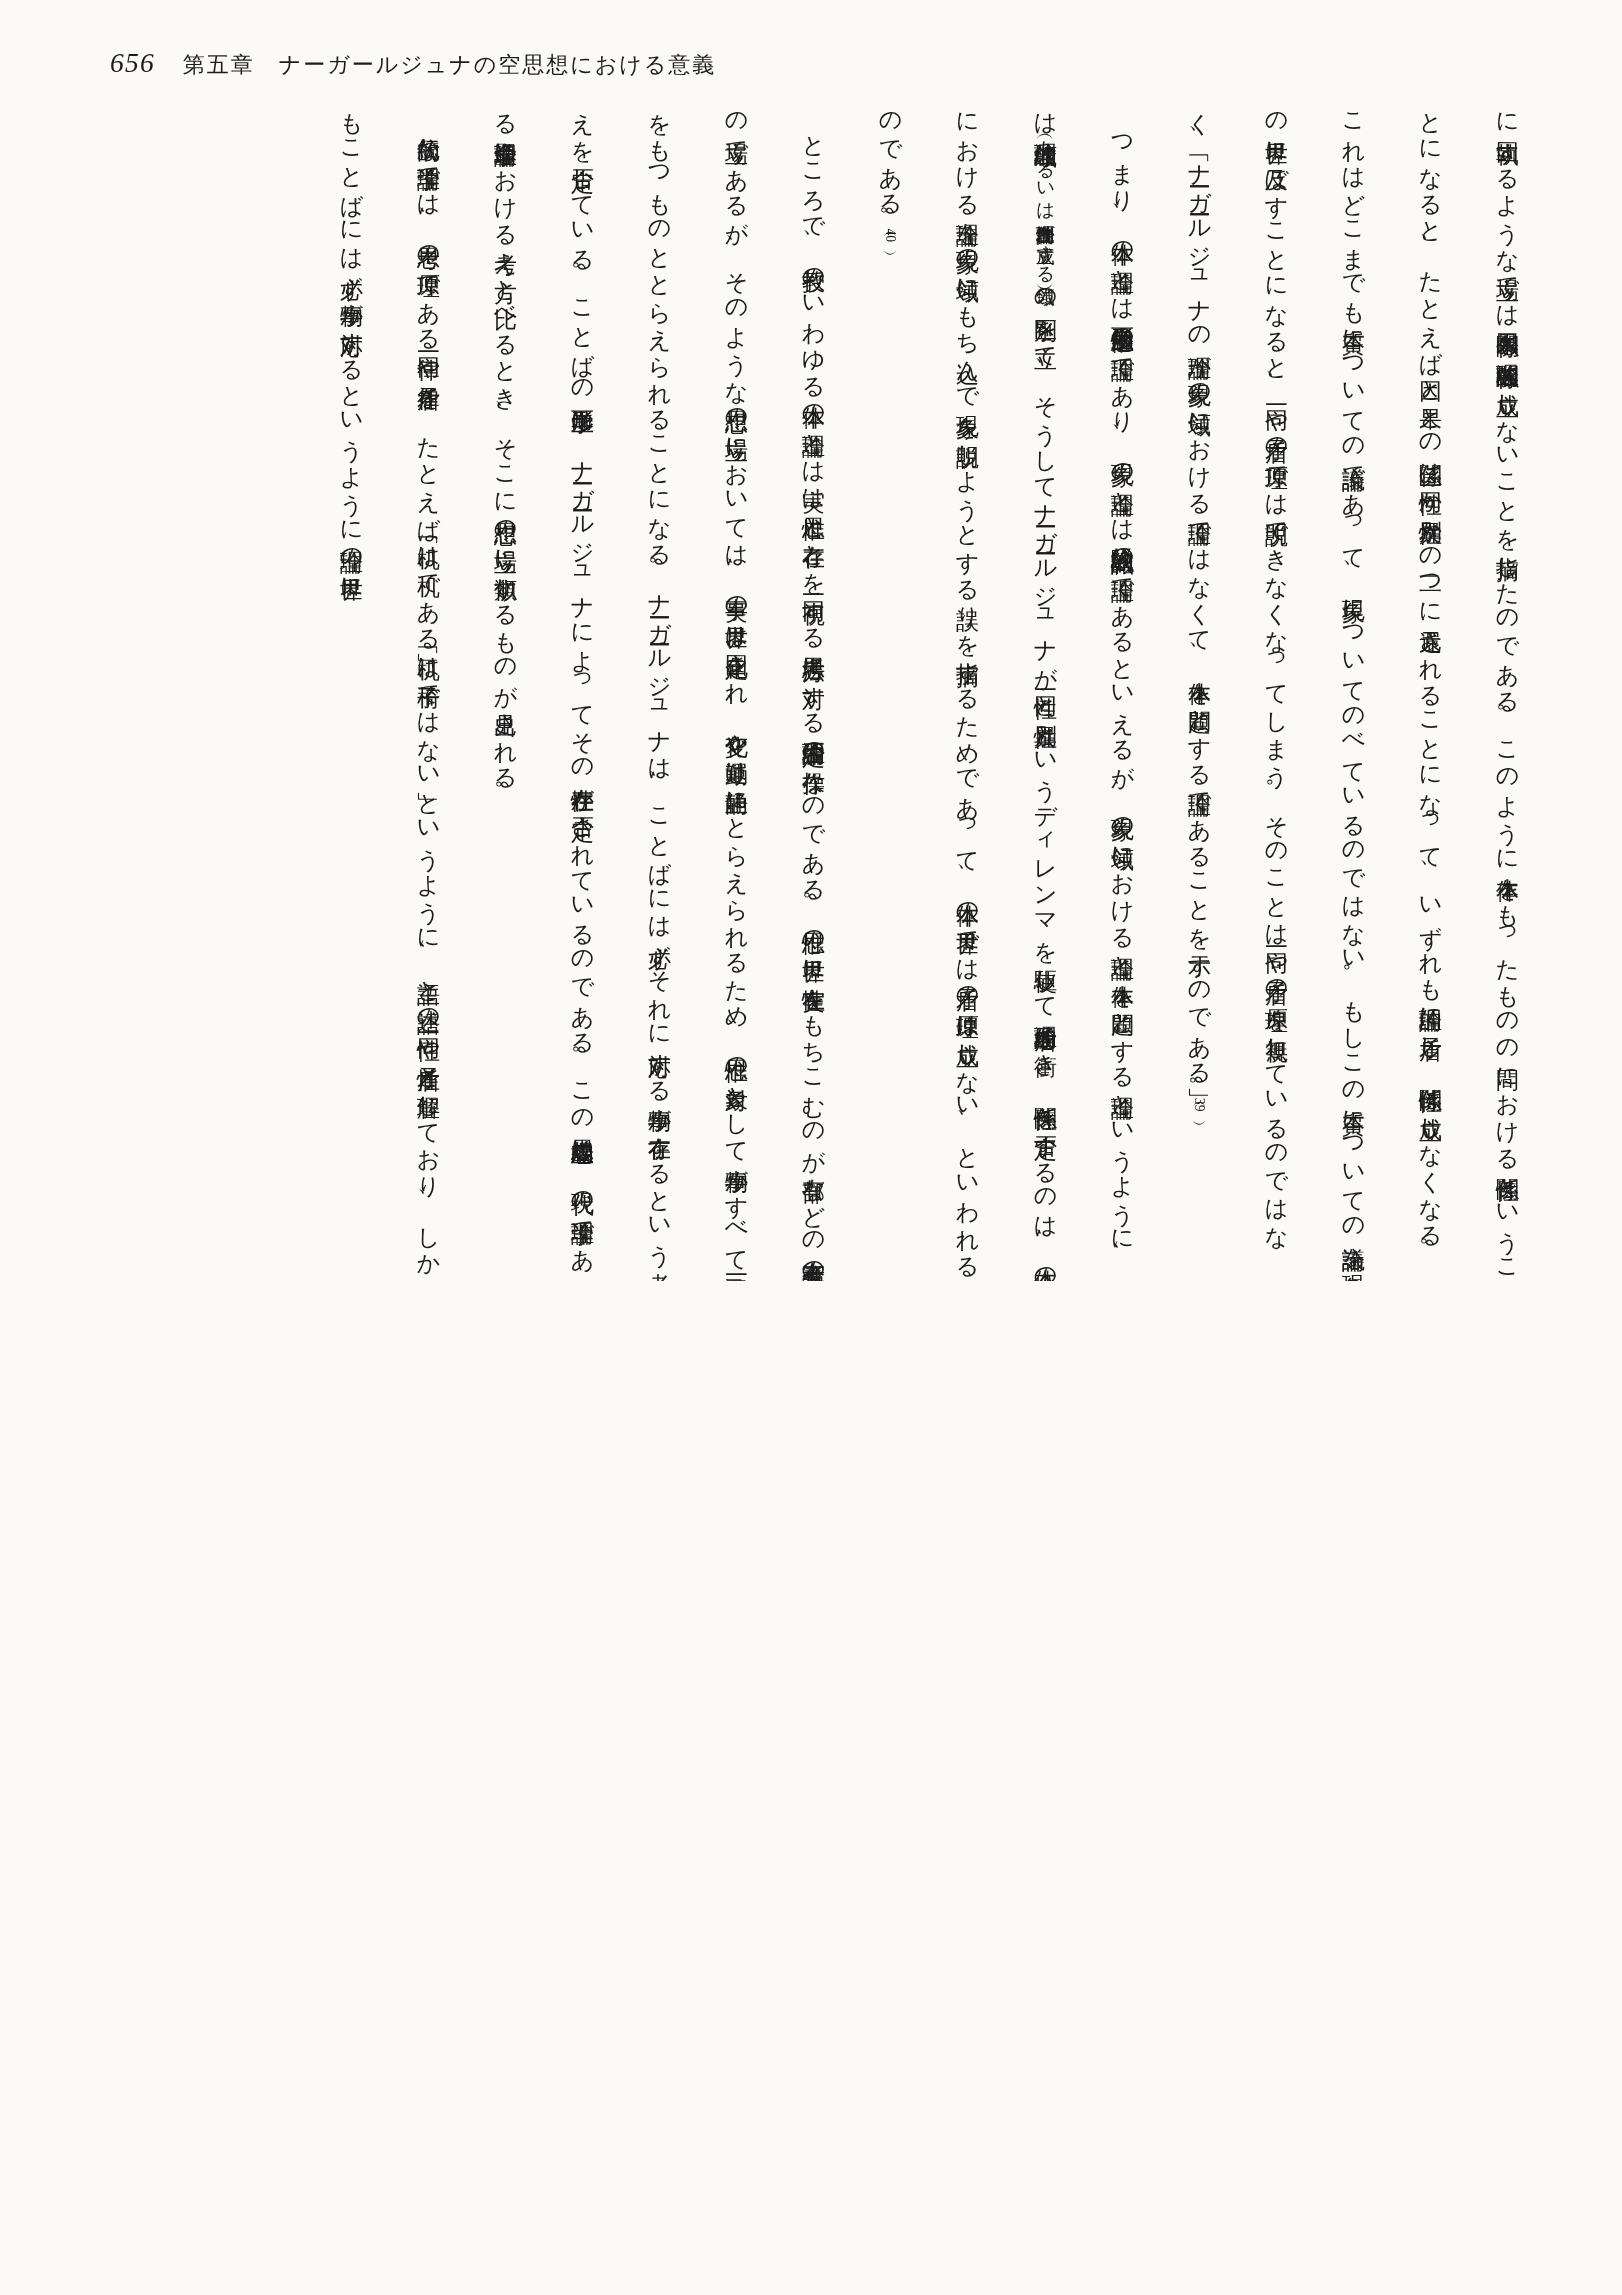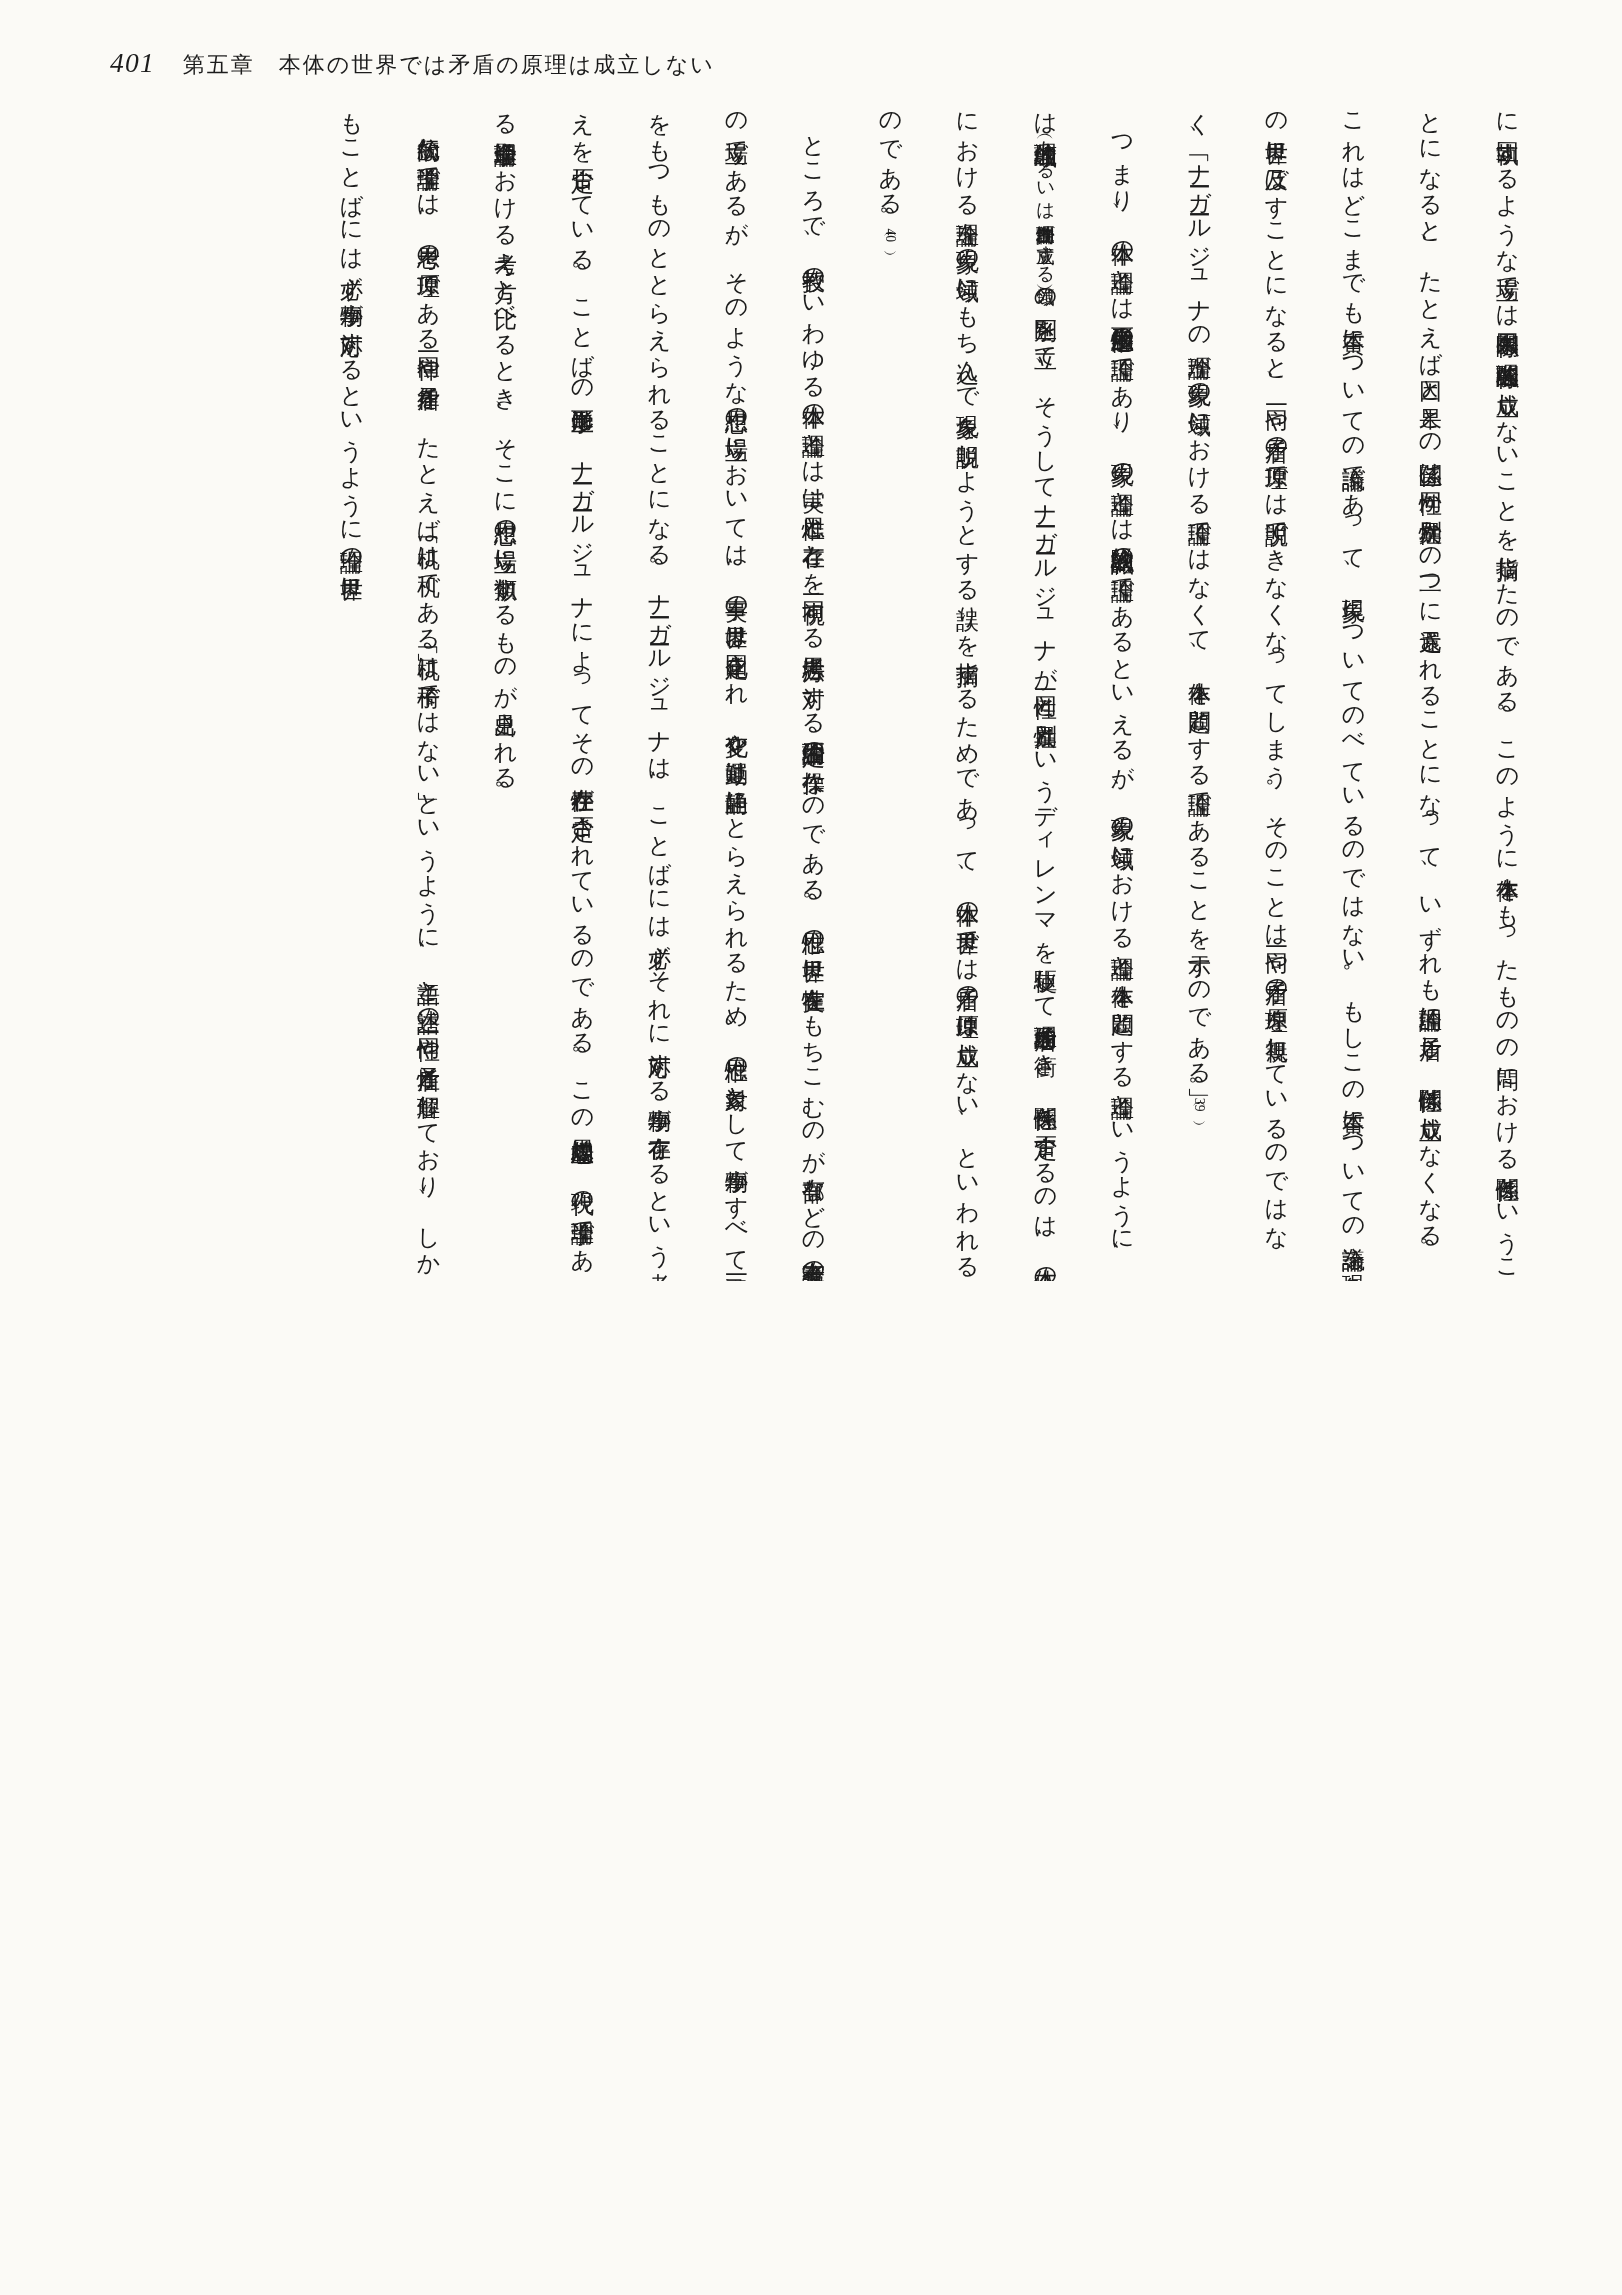--- a/index.html
+++ b/index.html
@@ -63,22 +63,22 @@
     font-size: 18.3px;
     letter-spacing: 0;
   }
 </style>
 </head>
 <body>
 
 <div class="page">
 
   <div class="running-head">
-    <span class="page-number">401</span>
-    <span class="chapter-title">第五章　本体の世界では矛盾の原理は成立しない</span>
+    <span class="page-number">656</span>
+    <span class="chapter-title">第五章　ナーガールジュナの空思想における意義</span>
   </div>
 
   <div class="text-block">
       <p class=""><span class="text">に固執するような立場では因果関係も論理的関係も成立しないことを指摘したのである。このように本体をもったものの間における関係性ということになると、たとえば因と果との関係は同一性か別異性かの二つに還元されることになって、いずれも論理的に矛盾し、関係性は成立しなくなる。これはどこまでも本質についての議論であって、現象についてのべているのではない。もしこの本質についての議論を現象の世界に及ぼすことになると、同一や矛盾の原理では説明できなくなってしまう。そのことは同一や矛盾の原理を無視しているのではなく、「ナーガールジュナの論理が現象の領域における論理ではなくて、本体を問題とする論理であることを示すのである」。</span><span class="note">（39）</span></p>
       <p class="indent"><span class="text">つまり、本体の論理とは形而上学的思惟の論理であり、現象の論理とは経験的認識の論理であるといえるが、現象の領域における論理と本体を問題とする論理というように、教授は論理的領域</span><span class="small">（あるいは論理的真理性が成立する領域）</span><span class="text">の区別を立て、そうしてナーガールジュナが同一性と別異性というディレンマを駆使して論理的矛盾を衝き、関係性を否定するのは、本体の領域における論理を現象の領域にもち込んで現象を説明しようとする誤りを指摘するためであって、本体の世界では矛盾の原理は成立しない、といわれるのである。</span><span class="note">（40）</span></p>
       <p class="indent"><span class="text">ところで、教授のいわゆる本体の論理とは実は思惟と存在とを同一視する思考方法に対する論理的否定の操作なのである。思惟の世界に実在性をもちこむのが有部などの実在論者の思想の立場であるが、そのような思想の立場においては、事実の世界は固定化され、変化や運動は静止的にとらえられるため、思惟の対象として事物がすべて自己同一性をもつものととらえられることになる。ナーガールジュナは、ことばには必ずそれに対応する事物が存在するという考えを否定している。ことばの形而上学は、ナーガールジュナによってその存在性が否定されているのである。この思想的立場は、現代の論理学である命題論理学における考え方と比べるとき、そこに思想の立場に類似するものが見出される。</span></p>
       <p class="indent"><span class="text">伝統的な論理学では、思考の原理である同一律や矛盾律を、たとえば「机は机である」「机は椅子ではない」というように、主語と述語の同一性や矛盾性と理解しており、しかもことばには必ず事物が対応するというように論理の世界に</span></p>
     </div>
 
 </div>

